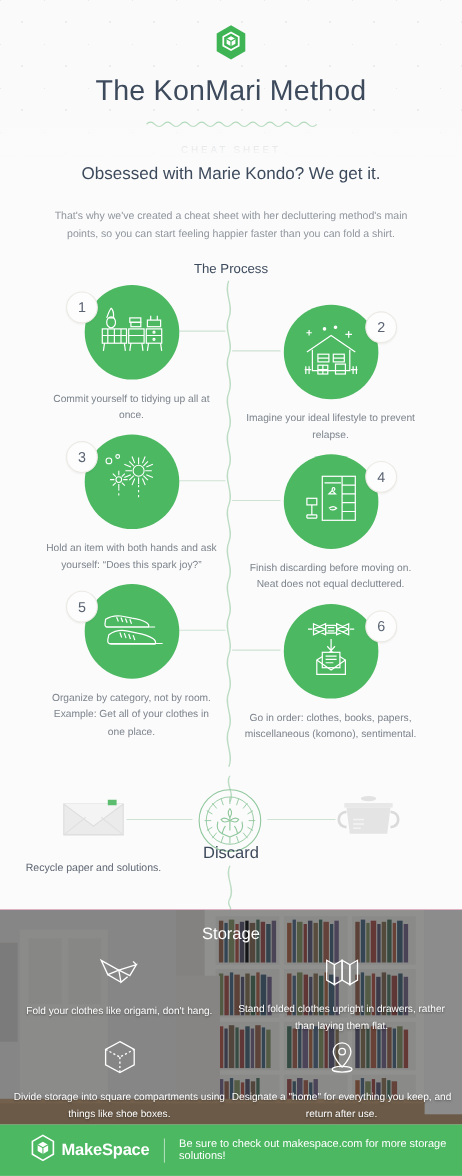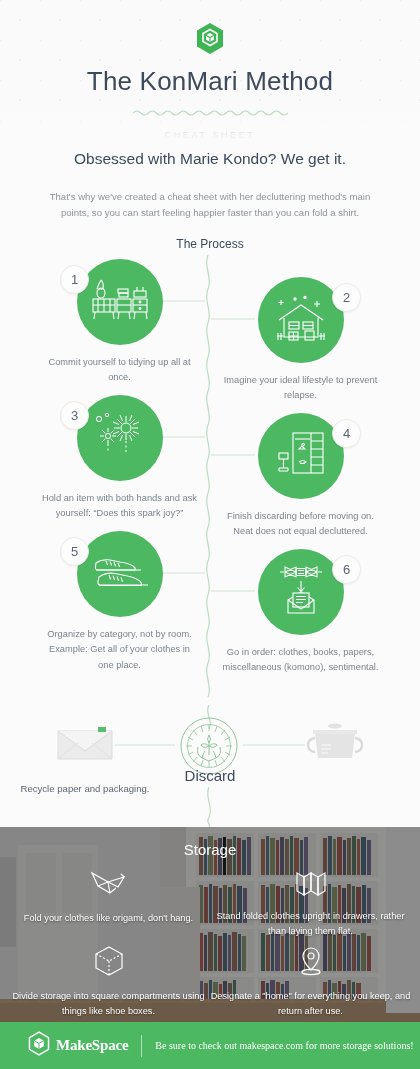--- a/index.html
+++ b/index.html
@@ -169,21 +169,20 @@
   .tip.t2 { left: 208px;top: 42px; }
   .tip.t3 { left: 6px;  top: 118px; }
   .tip.t4 { left: 208px;top: 118px; }
 
   
   .footer {
     height: 47px;
     background: #4cb862;
     display:flex; align-items:center;
     padding-left: 28px;
-    font-family: Liberation Serif, serif;
   }
   .footer-logo { display:flex; align-items:center; gap:6px; }
   .footer-brand {
     color:#fff; font-size:15px; font-weight:700; letter-spacing:-0.2px;
   }
   .footer-sep {
     width:1px; height:22px; background:rgba(255,255,255,0.55); margin:0 13px;
   }
   .footer-text { color:#fff; font-size:10px; }
 </style>
@@ -390,21 +389,21 @@
 
     <div class="discard-side l">
       <span>
         <svg width="62" height="42" viewBox="0 0 62 42">
           <path d="M4 10 h54 v28 H4 z" fill="#ebebeb" stroke="#dcdcdc" stroke-width="1"></path>
           <path d="M4 10 L31 30 L58 10" fill="#f4f4f4" stroke="#dcdcdc" stroke-width="1"></path>
           <path d="M4 38 L24 22 M58 38 L38 22" fill="none" stroke="#e0e0e0" stroke-width="1"></path>
           <path d="M44 6 h8 v5 h-8 z" fill="#5bbd6d"></path>
         </svg>
       </span>
-      <div class="cap">Recycle paper and packaging.</div>
+      <div class="cap">Recycle paper and solutions.</div>
     </div>
 
     <span class="discard-emblem">
       <svg width="66" height="66" viewBox="0 0 66 66" fill="none" stroke="#8fc79c" stroke-width="1">
         <circle cx="33" cy="33" r="28"></circle>
         <circle cx="33" cy="33" r="21.5" stroke-width="0.8"></circle>
         <g stroke-width="0.8">
           <path d="M33 12 v6 M41 13 l-2 6 M49 17 l-4 5 M54 24 l-5 3 M56 33 h-6 M54 42 l-5-3 M49 49 l-4-5 M41 53 l-2-6 M33 54 v-6 M25 53 l2-6 M17 49 l4-5 M12 42 l5-3 M10 33 h6 M12 24 l5 3 M17 17 l4 5 M25 13 l2 6"></path>
         </g>
         <path d="M33 22 q-3 4 0 8 q3-4 0-8"></path>

